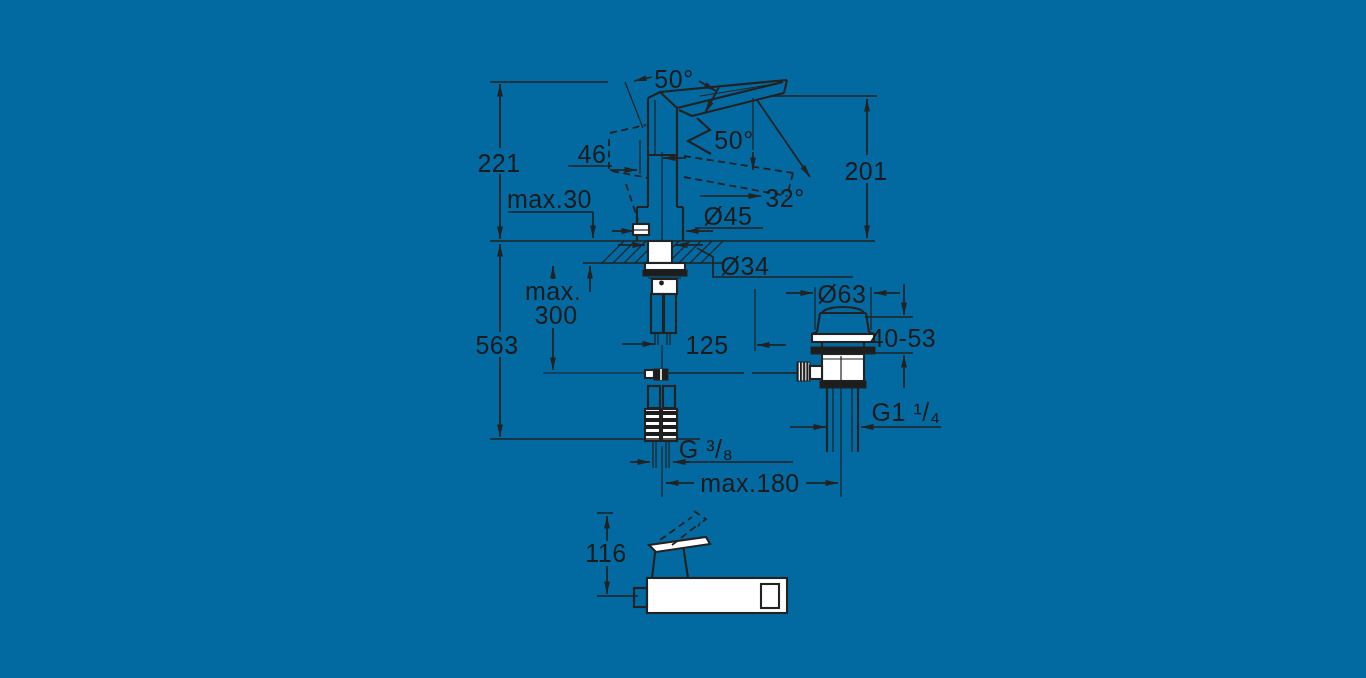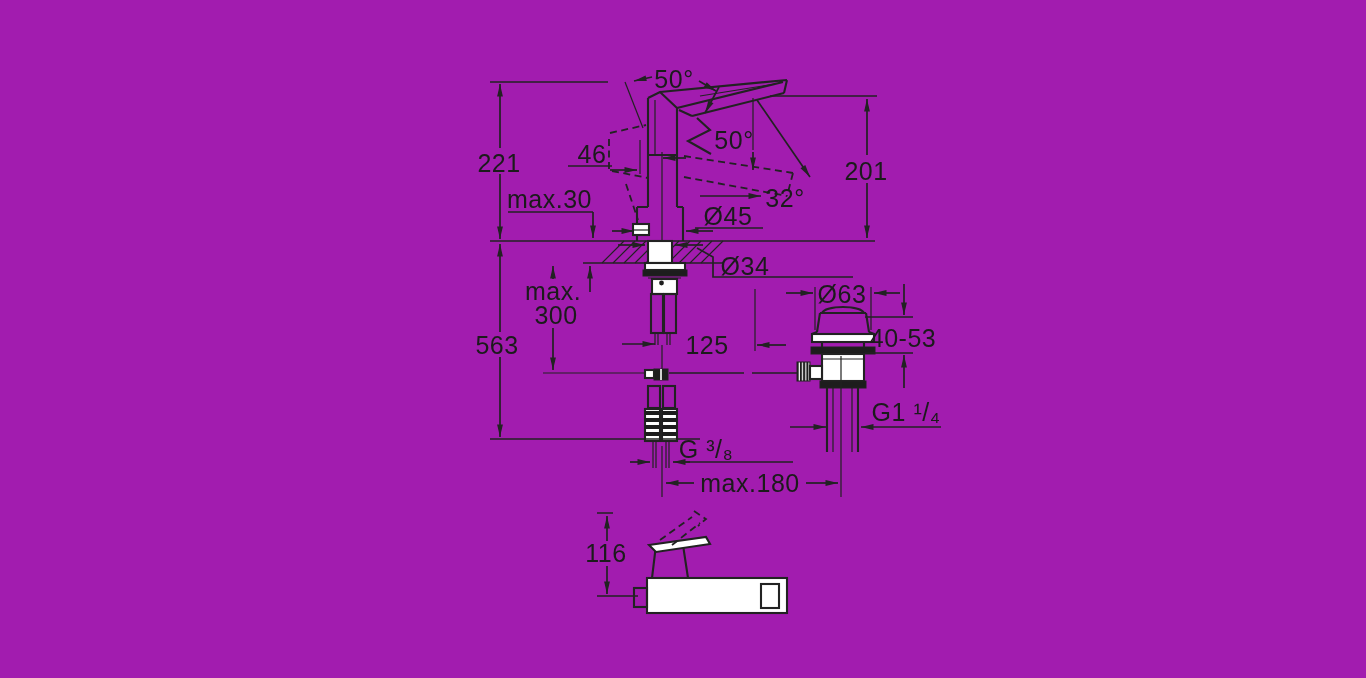--- a/index.html
+++ b/index.html
@@ -1,16 +1,16 @@
 <!DOCTYPE html>
 <html><head>
 <meta charset="utf-8">
 <style>
   html,body{margin:0;padding:0;background:#ffffff;}
-  .stage{position:relative;width:1366px;height:678px;background:#a21caf;overflow:hidden;}
+  .stage{position:relative;width:1366px;height:678px;background:#0369a1;overflow:hidden;}
   svg{display:block;}
   text.dim{
     font-family:"Liberation Sans","DejaVu Sans",sans-serif;
     font-size:25px;
     fill:#1b1b1b;
     letter-spacing:.5px;
   }
   .ln   {stroke:#222;stroke-width:1.7;fill:none;}
   .thin {stroke:#222;stroke-width:1.2;fill:none;}
   .out  {stroke:#222;stroke-width:2.1;fill:none;}

